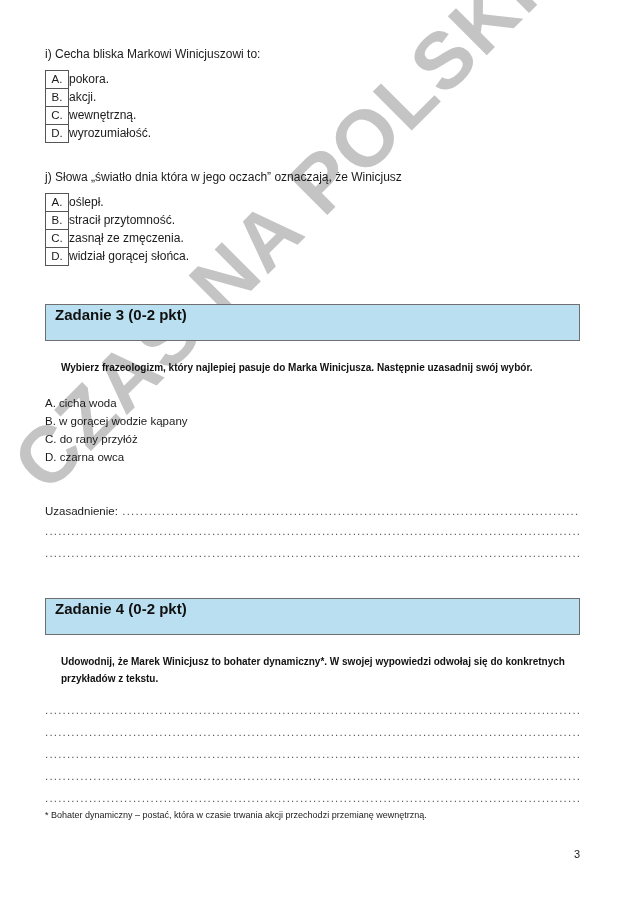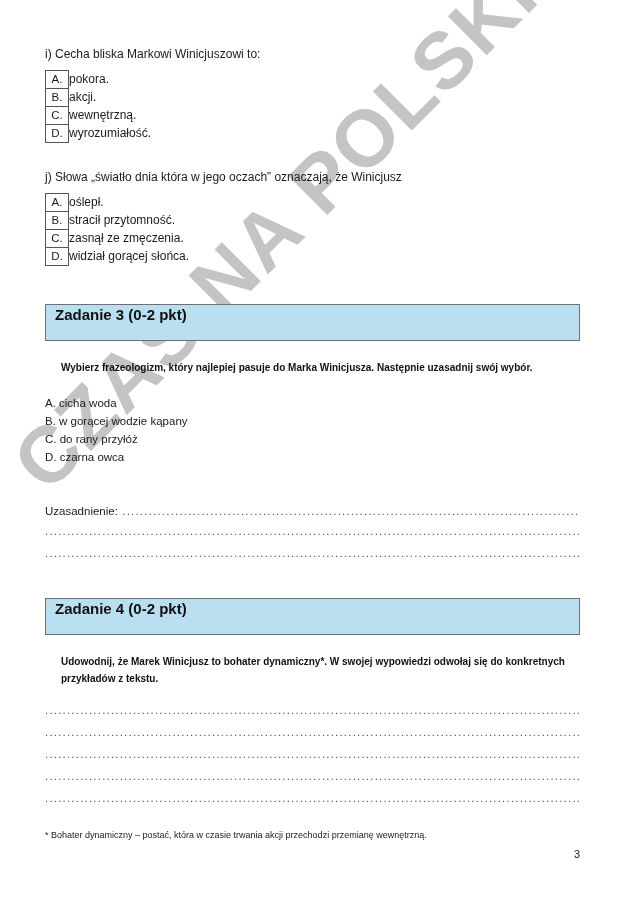--- a/index.html
+++ b/index.html
@@ -152,21 +152,21 @@
     color: #555555;
     font-size: 11.5px;
     line-height: 22px;
     height: 22px;
   }
 
   .footnote {
     font-size: 9px;
     line-height: 13px;
     color: #1b1b1b;
-    margin-top: 20px;
+    margin-top: 0;
   }
 
   .page-number {
     position: absolute;
     z-index: 1;
     right: 45px;
     top: 848px;
     font-size: 11px;
     color: #1b1b1b;
   }

